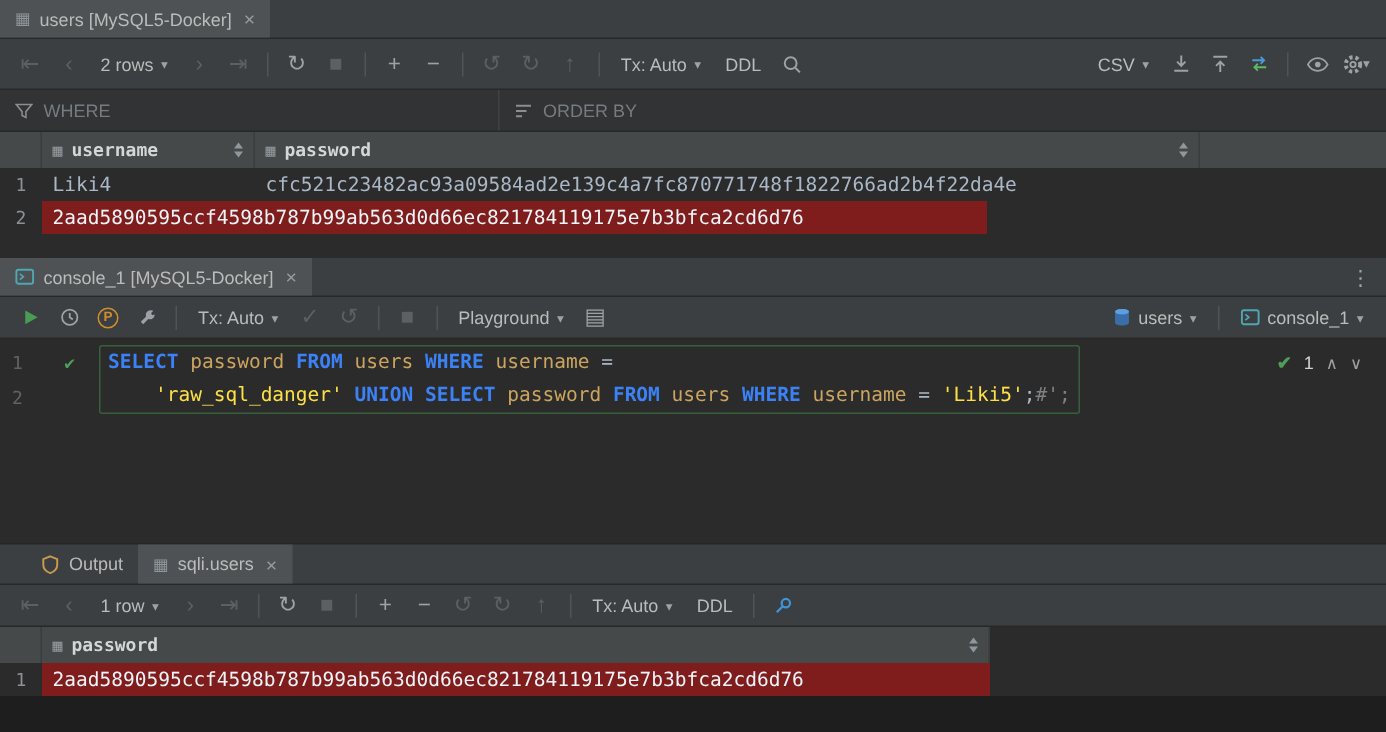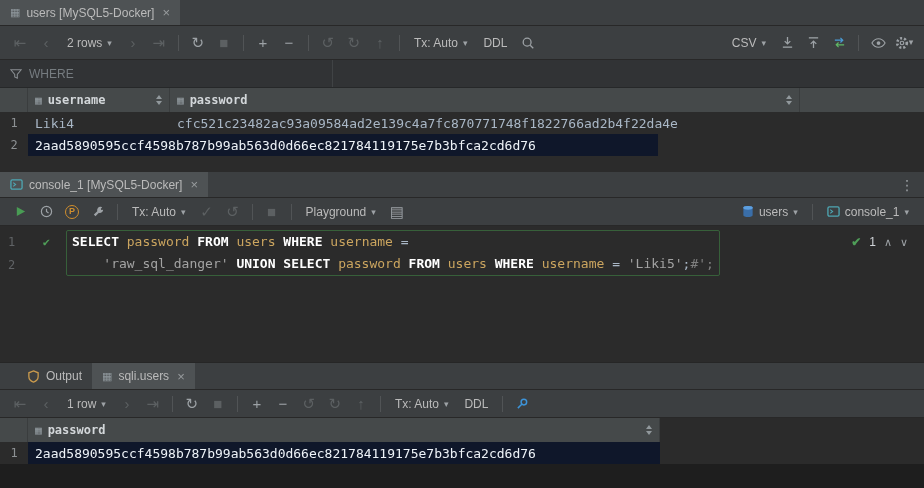--- a/index.html
+++ b/index.html
@@ -33,37 +33,37 @@
   .hcell.fill.dark{background:#2b2b2b}
   .gicon{color:#8f979c;font-size:11px;font-weight:normal}
   .sort{display:inline-flex;flex-direction:column;gap:2px;margin-left:auto}
   .sort i{display:block;width:0;height:0;border-left:3px solid transparent;border-right:3px solid transparent}
   .sort .up{border-bottom:4px solid #91989c}
   .sort .dn{border-top:4px solid #91989c}
 
   .grid-row{height:22px;display:flex;flex:none;font-family:"DejaVu Sans Mono",monospace;font-size:13px;color:#a9b7c6}
   .cell{display:flex;align-items:center;padding:0 7px;overflow:hidden;white-space:nowrap}
   .cell.gutter{width:28px;color:#8d9194;font-size:12px;justify-content:center;padding:0}
-  .cell.selected{background:#0f172a;color:#eef3f8}
+  .cell.selected{background:#7f1d1d;color:#eef3f8}
   .col-user{width:142px}
   .col-pass{width:630px}
   .col-pass2{width:632px}
   .grid-filler{height:16px;flex:none}
 
   .editor{height:136px;position:relative;flex:none;background:#2b2b2b;font-family:"DejaVu Sans Mono",monospace;font-size:13px}
   .editor-inner{display:flex;padding-top:4px}
   .gutter-col{width:60px;flex:none}
   .gutter-line{height:23px;display:flex;align-items:center;justify-content:space-between;padding:0 10px 0 8px;color:#606366;font-size:12px}
   .gcheck{color:#4f9e58;font-size:12px}
   .code-col{padding-left:6px}
   .stmt-frame{border:1px solid #37603a;border-radius:2px;padding:0 5px;width:max-content}
   .code-line{height:22px;line-height:22px;white-space:pre}
-  .tok-kw{color:#ffffff;font-weight:bold}
+  .tok-kw{color:#3b82f6;font-weight:bold}
   .tok-id{color:#cba55f}
-  .tok-str{color:#a3a3a3}
+  .tok-str{color:#fde047}
   .tok-cmt{color:#808080}
   .tok-plain{color:#a9b7c6}
   .run-result{position:absolute;top:9px;right:16px;display:flex;align-items:center;gap:8px;font-family:"Liberation Sans",sans-serif;font-size:12px}
   .run-check{color:#4f9e58;font-weight:bold}
   .run-count{color:#d0d4d8}
   .run-nav{color:#9da2a6;font-size:11px}
 
   .bottom-filler{flex:1;background:#1e1e1e}
   .kebab{font-size:14px;color:#9da2a6;padding:0 10px;display:flex;align-items:center}
   svg{display:block}
@@ -152,20 +152,26 @@
       <span class="caret">▾</span>
     </span>
   </div>
 
   <div class="filter-row">
     <div class="filter-sec where">
       <svg viewBox="0 0 14 14" width="12" height="12">
           <path d="M1 2h12L8.5 7.5V12l-3-1.5V7.5Z" fill="none" stroke="#8a8f93" stroke-width="1.2"></path>
         </svg>
       <span>WHERE</span>
+    </div>
+    <div class="filter-sec">
+      <svg viewBox="0 0 12 12" width="12" height="12">
+          <path d="M1 2.5h10M1 6h7M1 9.5h4" stroke="#8a8f93" stroke-width="1.4"></path>
+        </svg>
+      <span>ORDER BY</span>
     </div>
   </div>
 
   <div class="grid-header">
     <div class="hcell gutter"></div>
     <div class="hcell col-user">
       <span class="gicon">▦</span>
       <span>username</span>
       <span class="sort">
           <i class="up"></i>

